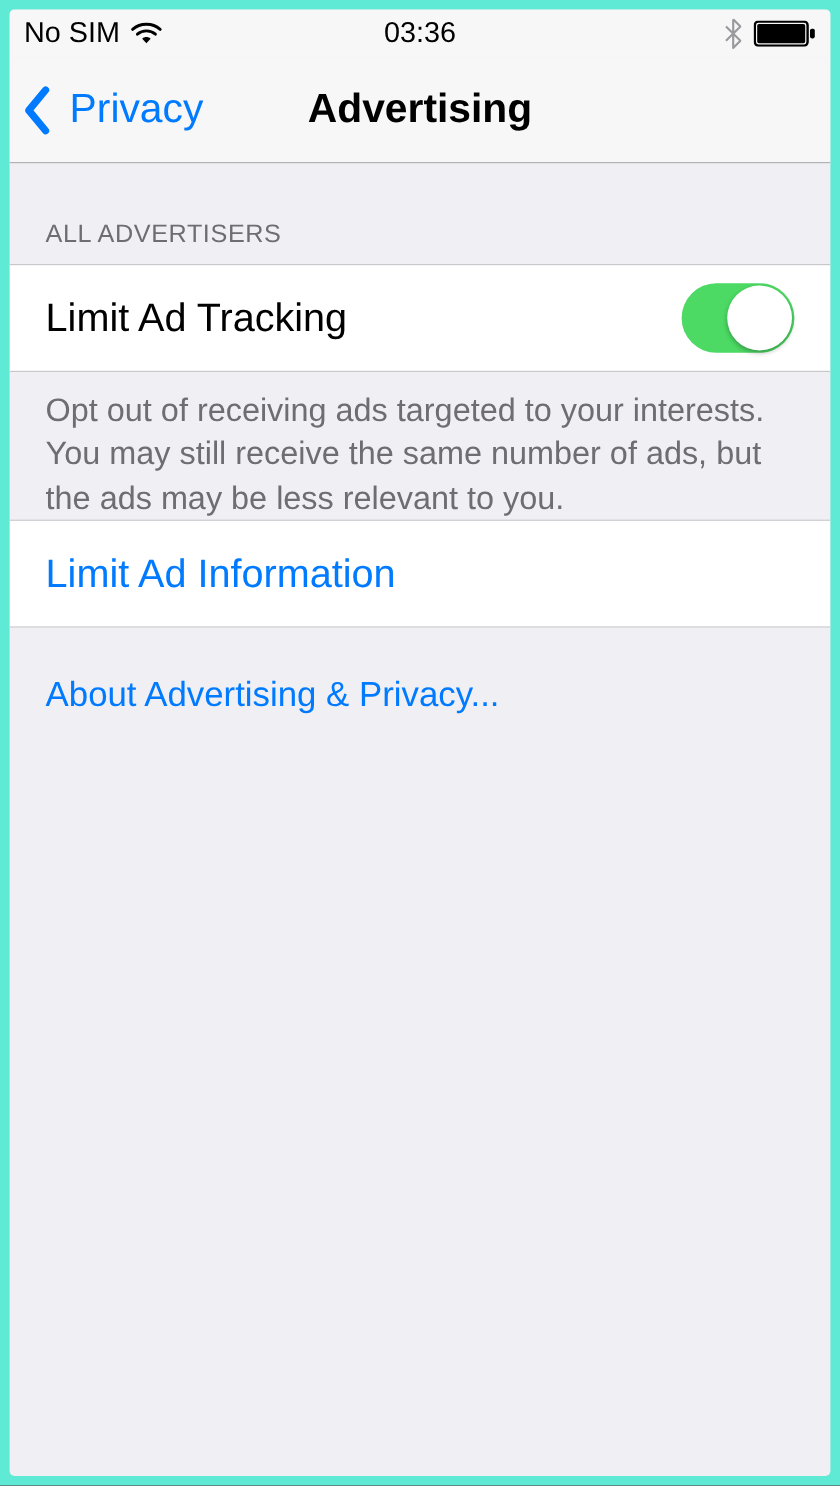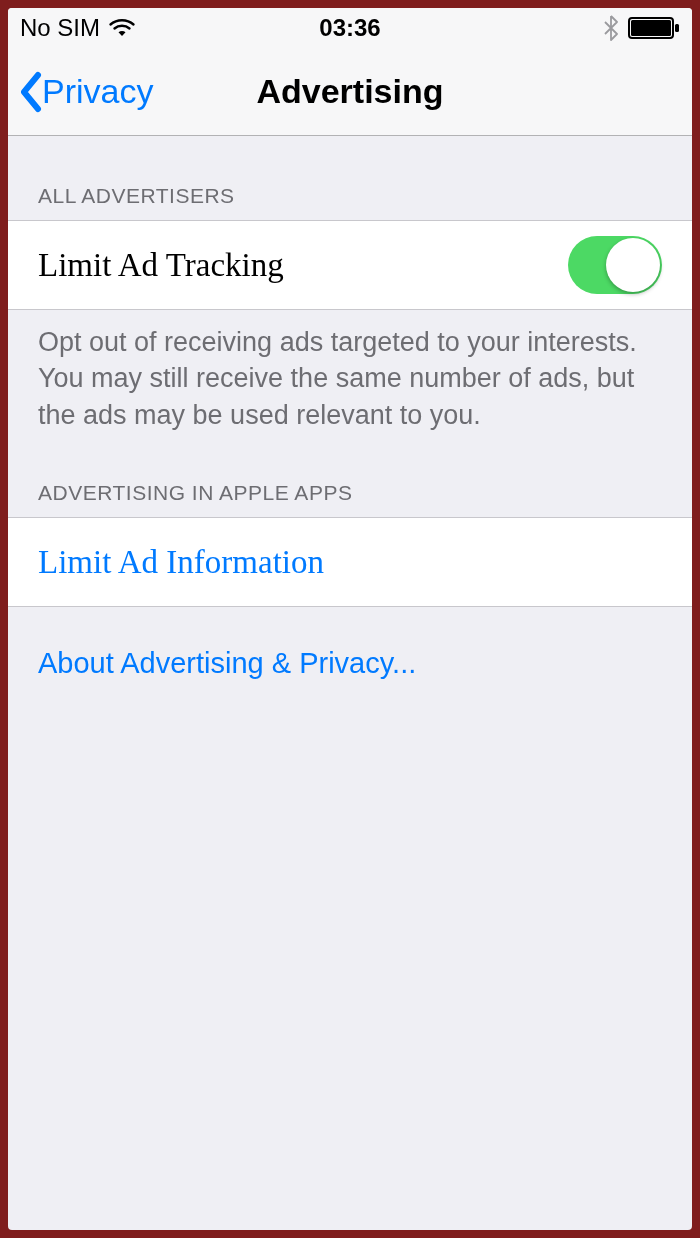--- a/index.html
+++ b/index.html
@@ -5,21 +5,21 @@
   * { box-sizing: border-box; margin: 0; padding: 0; }
   html, body { width: 700px; height: 1238px; }
   body {
     font-family: -apple-system, "Helvetica Neue", Helvetica, Arial, sans-serif;
     background: #000;
     -webkit-font-smoothing: antialiased;
   }
   .device {
     width: 700px;
     height: 1238px;
-    background: #7f1d1d;
+    background: #5eead4;
     padding: 8px;
   }
   .screen {
     width: 100%;
     height: 100%;
     background: #efeff4;
     border-radius: 4px;
     overflow: hidden;
     display: flex;
     flex-direction: column;
@@ -40,21 +40,21 @@
   .status-left {
     display: flex;
     align-items: center;
     gap: 8px;
     flex: 1;
   }
   .status-center {
     position: absolute;
     left: 50%;
     transform: translateX(-50%);
-    font-weight: 700;
+    font-weight: 400;
   }
   .status-right {
     display: flex;
     align-items: center;
     gap: 10px;
     flex: 1;
     justify-content: flex-end;
   }
   .wifi-icon svg, .bt-icon svg, .battery-icon svg { display:block; }
 
@@ -66,21 +66,21 @@
     display: flex;
     align-items: center;
     position: relative;
     padding: 0 10px;
   }
   .nav-back {
     display: flex;
     align-items: center;
     color: #007aff;
     font-size: 34px;
-    gap: 0;
+    gap: 16px;
   }
   .nav-back svg { display:block; }
   .nav-title {
     position: absolute;
     left: 50%;
     transform: translateX(-50%);
     font-size: 34px;
     font-weight: 600;
     color: #000;
     text-align: center;
@@ -104,21 +104,20 @@
     border-bottom: 1px solid #c8c7cc;
   }
   .cell {
     min-height: 88px;
     display: flex;
     align-items: center;
     padding: 0 30px;
     font-size: 33px;
     color: #000;
     position: relative;
-    font-family: Liberation Serif, serif;
   }
   .cell + .cell::before {
     content: "";
     position: absolute;
     top: 0;
     left: 30px;
     right: 0;
     height: 1px;
     background: #c8c7cc;
   }
@@ -209,23 +208,22 @@
 
       <div class="group">
         <div class="cell">
           <span class="cell-label">Limit Ad Tracking</span>
           <div class="switch">
             <div class="switch-knob"></div>
           </div>
         </div>
       </div>
 
-      <div class="section-footer">Opt out of receiving ads targeted to your interests. You may still receive the same number of ads, but the ads may be used relevant to you.</div>
-
-      <div class="section-header">ADVERTISING IN APPLE APPS</div>
+      <div class="section-footer">Opt out of receiving ads targeted to your interests. You may still receive the same number of ads, but the ads may be less relevant to you.</div>
+
 
       <div class="group">
         <div class="cell">
           <span class="cell-label cell-link">Limit Ad Information</span>
         </div>
       </div>
 
 
       <div class="footer-link">About Advertising &amp; Privacy...</div>
 

